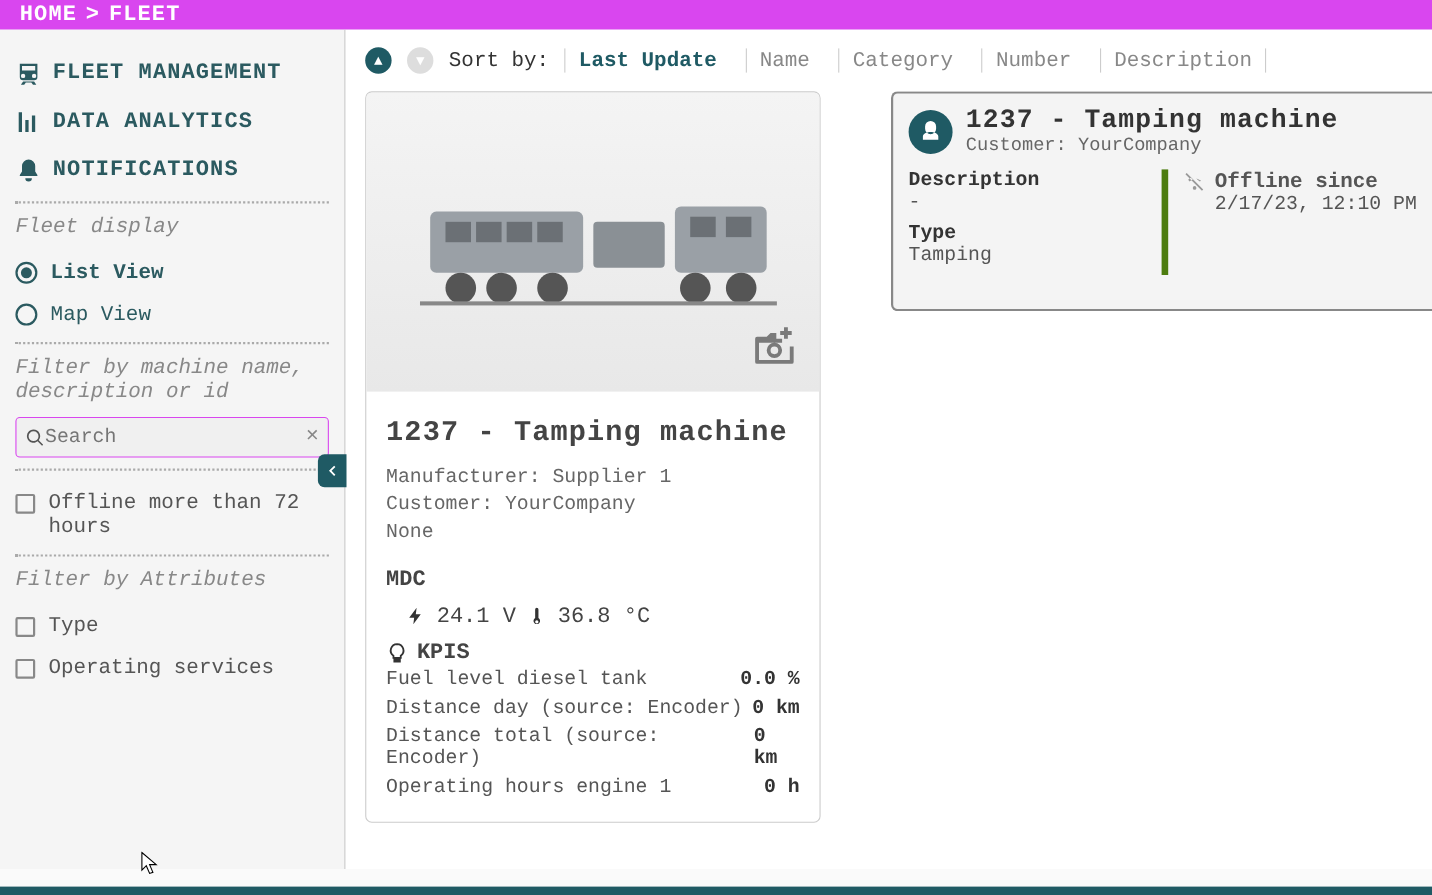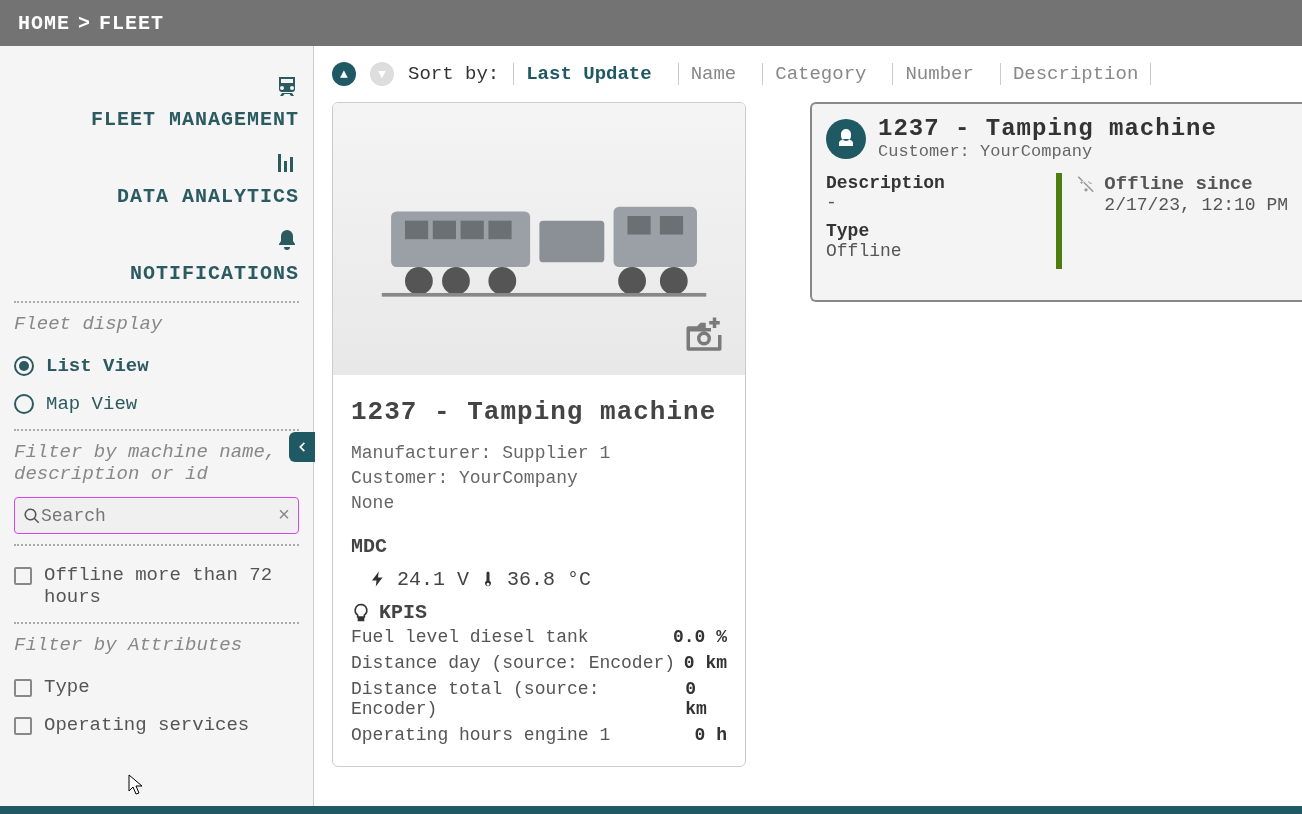--- a/index.html
+++ b/index.html
@@ -7,50 +7,49 @@
   font-family: "Courier New", monospace;
   font-size: 18px;
   background: #fafafa;
   color: #333;
   width: 1302px;
   height: 814px;
   overflow: hidden;
   position: relative;
 }
 .topbar {
-  background: #737373;
+  background: #d946ef;
   color: #fff;
-  height: 46px;
+  height: 27px;
   display: flex;
   align-items: center;
   padding: 0 18px;
   font-weight: bold;
   font-size: 20px;
   letter-spacing: 1px;
 }
 .topbar .sep { margin: 0 8px; }
 .main { display: flex; height: calc(100% - 43px - 8px); }
 .sidebar {
   width: 314px;
   background: #f5f5f5;
   border-right: 1px solid #ccc;
   padding: 18px 14px 0 14px;
   position: relative;
 }
 .nav-item {
   display: flex;
-  align-items: flex-end;
+  align-items: flex-start;
   gap: 10px;
   font-size: 20px;
   font-weight: bold;
   color: #2b5a60;
   padding: 10px 0;
   letter-spacing: 1px;
   cursor: pointer;
-  flex-direction: column;
 }
 .nav-item svg { width: 24px; height: 24px; fill: #2b5a60; }
 .dotted-div { border-top: 2px dotted #aaa; margin: 6px 0 10px 0; }
 .section-label {
   font-style: italic;
   color: #888;
   font-size: 19px;
   margin: 8px 0 12px 0;
 }
 .radio-row, .check-row {
@@ -338,21 +337,21 @@
           <div>
             <div class="dp-title">1237 - Tamping machine</div>
             <div class="dp-sub">Customer: YourCompany</div>
           </div>
         </div>
         <div class="dp-cols">
           <div class="dp-left">
             <div class="dp-lbl">Description</div>
             <div class="dp-val">-</div>
             <div class="dp-lbl">Type</div>
-            <div class="dp-val">Offline</div>
+            <div class="dp-val">Tamping</div>
           </div>
           <div class="dp-right">
             <div class="dp-off-head">
               <svg viewBox="0 0 24 24">
                   <path d="M2 4l18 18 1.4-1.4L3.4 2.6 2 4zm3 6a9 9 0 0 1 3-2l2 2a7 7 0 0 0-3.5 2L5 10zm14 0l-1.5 2a7 7 0 0 0-1.7-1.3l-2-2c2 .4 3.8 1.4 5.2 3.3zM12 17a2 2 0 1 0 0 4 2 2 0 0 0 0-4z"></path>
                 </svg>
               <span>Offline since</span>
             </div>
             <div class="dp-val" style="margin-left:28px">2/17/23, 12:10 PM</div>
           </div>

